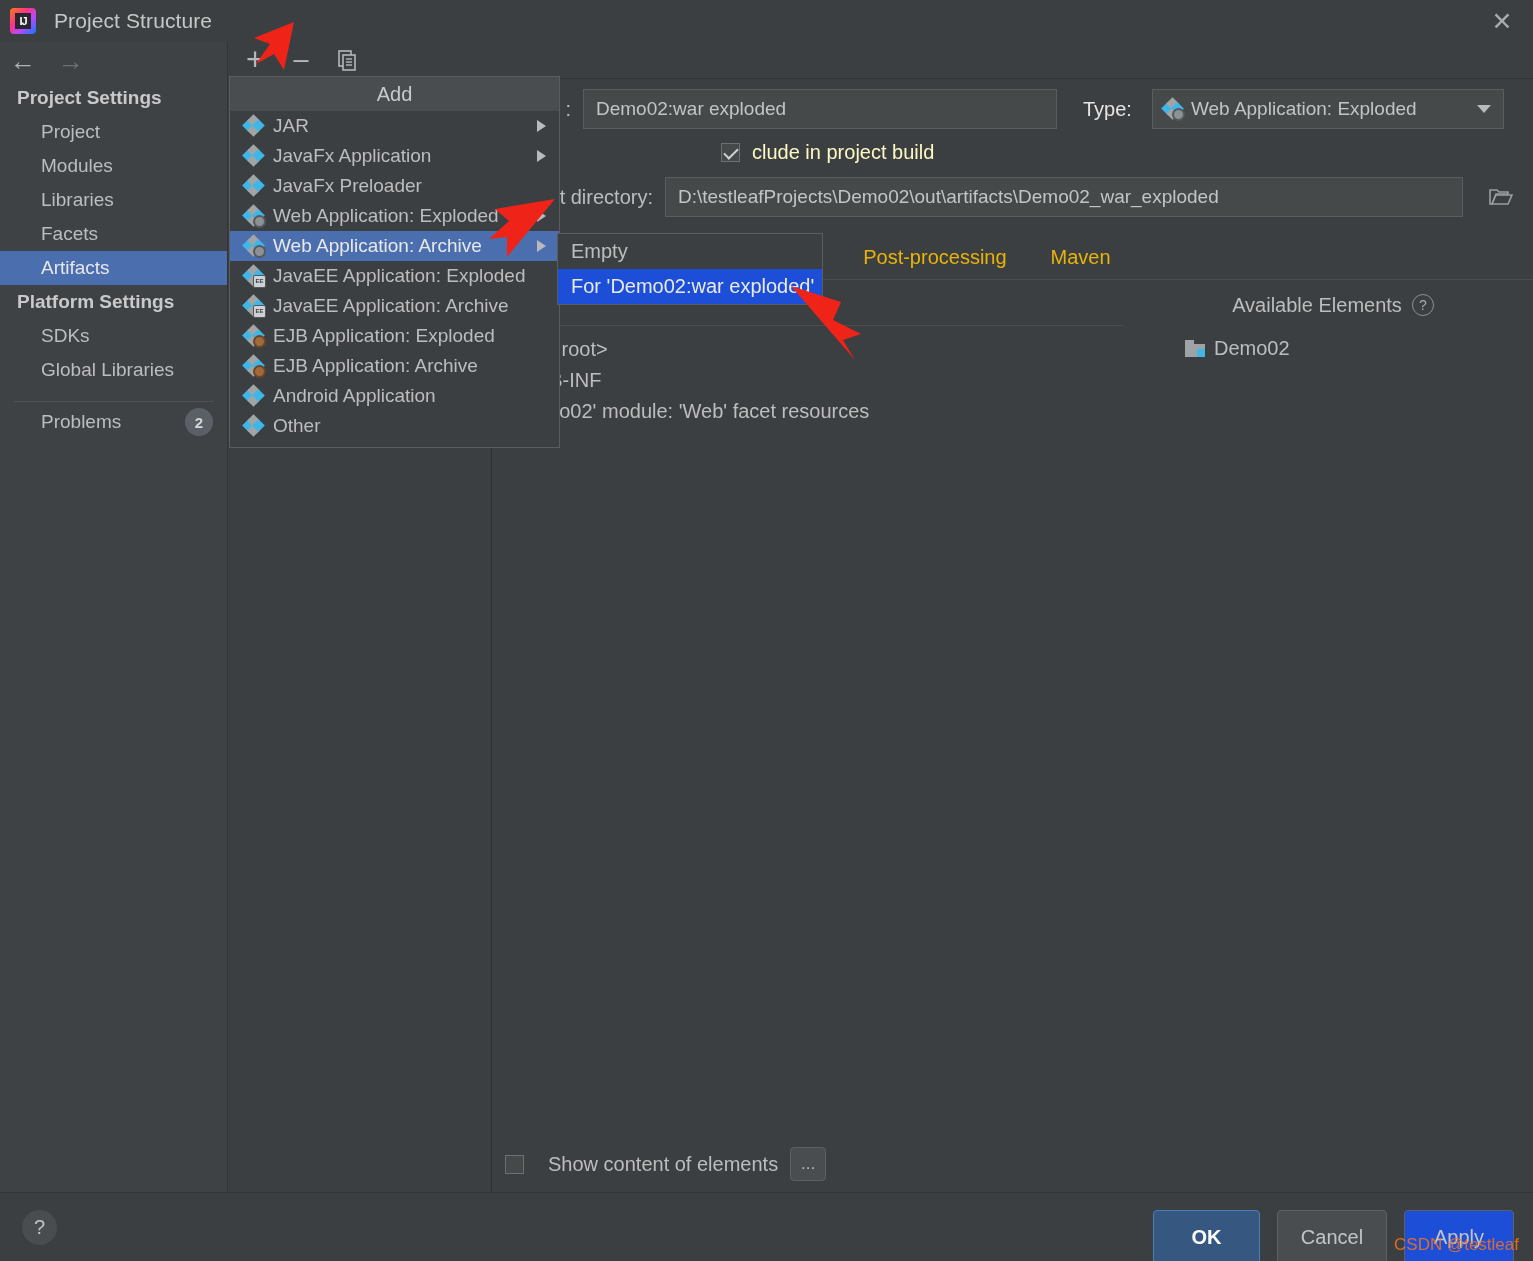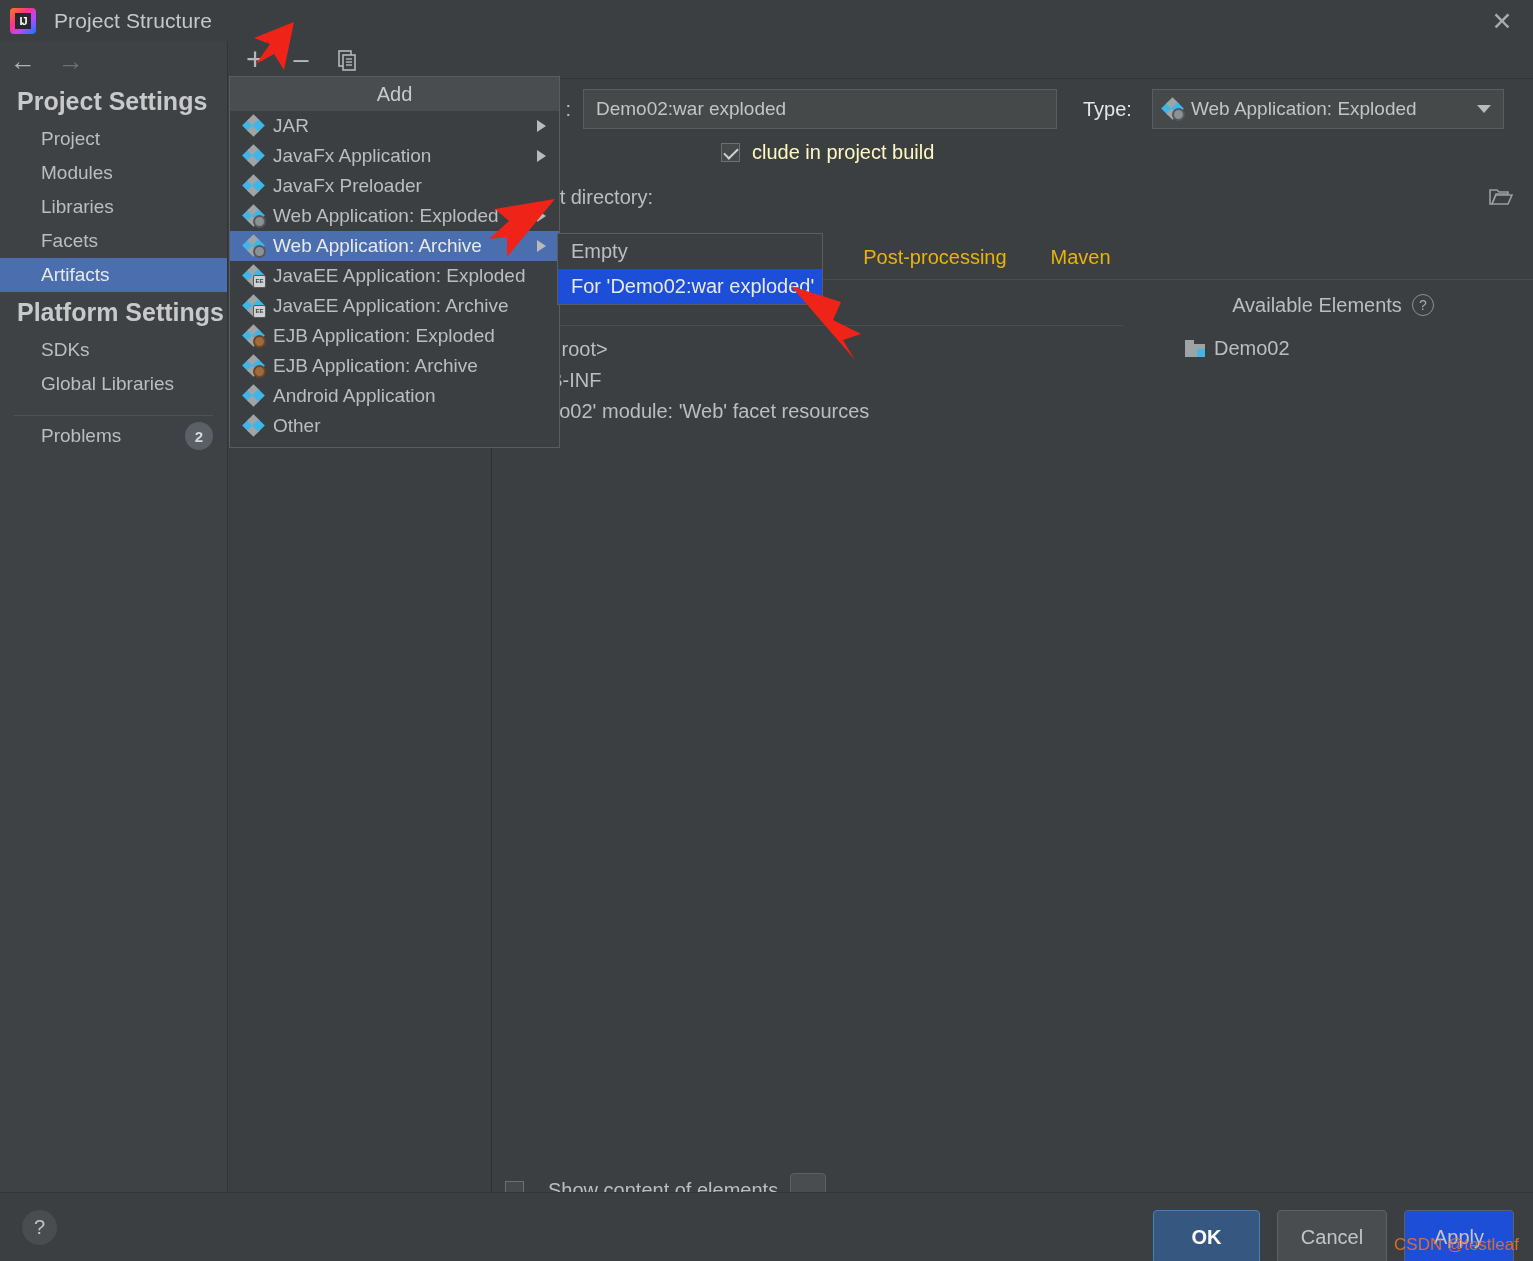--- a/index.html
+++ b/index.html
@@ -56,21 +56,21 @@
     background: #3f4244;
     border-right: 1px solid #323437;
   }
   #nav-arrows {
     height: 40px; display: flex; align-items: center; padding-left: 10px; gap: 22px;
   }
   .nav-arrow { font-size: 26px; line-height: 1; color: #b0b2b4; cursor: pointer; }
   .nav-arrow.forward { color: #6e7174; }
 
   .nav-group-title {
-    font-size: 25px; font-weight: bold; color: #c8c9cb;
+    font-size: 19px; font-weight: bold; color: #c8c9cb;
     padding: 6px 0 6px 17px;
   }
   .nav-item {
     font-size: 19px; color: #bcbdbf;
     padding: 6px 0 6px 41px; cursor: pointer;
     white-space: nowrap;
   }
   .nav-item.selected { background: #4b6eaf; color: #e7e8ea; }
   #nav-divider {
     margin: 14px 14px 0 14px; height: 1px; background: #4e5254;
@@ -233,21 +233,21 @@
   .folder-icon .tab-top {
     position: absolute; left: 0; top: 0; width: 9px; height: 4px; background: #9ea3a6;
   }
   .folder-icon .dot {
     position: absolute; right: 0; bottom: 0; width: 8px; height: 8px; background: #40b6e0;
   }
 
   
   #show-content-row {
     position: absolute; left: 264px; top: 1106px;
-    display: flex; align-items: center; gap: 12px; padding-left: 12px; margin-top: 26px;
+    display: flex; align-items: center; gap: 12px; padding-left: 12px;
   }
   #show-content-label { font-size: 20px; color: #bcbdbf; }
   #ellipsis-button {
     width: 36px; height: 34px; background: #4a4d4f; border: 1px solid #5e6163;
     border-radius: 4px; color: #b9babc; font-size: 17px;
     display: flex; align-items: center; justify-content: center; cursor: pointer;
   }
 
   
   #bottombar {
@@ -417,20 +417,21 @@
         </div>
       </div>
 
       <div id="include-row">
         <span class="checkbox checked"></span>
         <span id="include-label">clude in project build</span>
       </div>
 
       <div id="outdir-row">
         <div id="outdir-label">ıt directory:</div>
+        <input id="outdir-input" type="text" value="D:\testleafProjects\Demo02\out\artifacts\Demo02_war_exploded" style="">
         <div id="outdir-browse">
           <svg width="24" height="20" viewBox="0 0 24 20">
             <path d="M1 17 V3 h7 l2 2 h9 v2 H7 L3 17 Z" fill="none" stroke="#9b9d9f" stroke-width="1.6"></path>
             <path d="M3 17 L7 8 h16 l-4 9 Z" fill="#3c3f41" stroke="#9b9d9f" stroke-width="1.6"></path>
           </svg>
         </div>
       </div>
 
       <div id="tabs">
         <div class="tab active" style="visibility:hidden">Output Layout</div>

